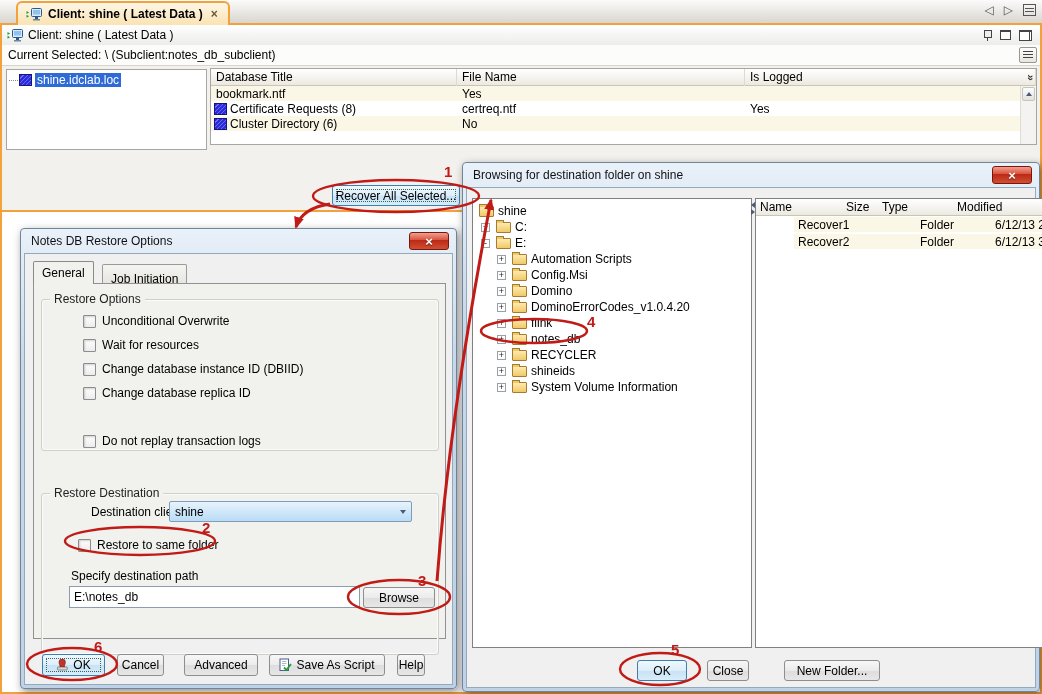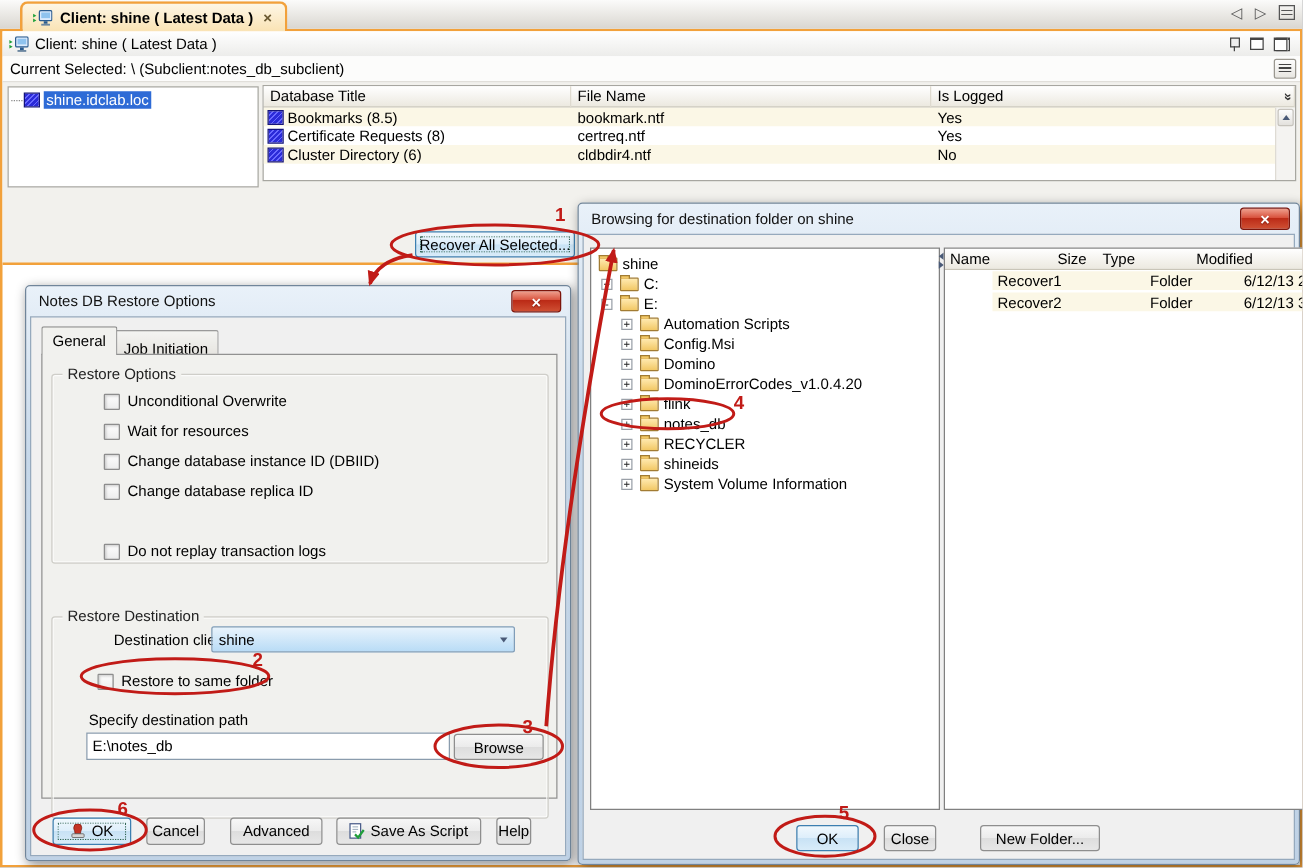--- a/index.html
+++ b/index.html
@@ -82,21 +82,21 @@
   .dlg-title { height:24px; line-height:24px; padding-left:10px; font-size:12px; color:#111; }
   .xbtn { position:absolute; right:7px; top:3px; width:40px; height:18px; border:1px solid #7c150b; border-radius:3px;
           background:linear-gradient(#efa08e,#d8513c 45%,#bb2a16 46%,#cf4f33); color:#fff; font-weight:bold; font-size:13px;
           display:flex; align-items:center; justify-content:center; line-height:1; text-shadow:0 1px 1px #7c150b; }
   .dlg-body { position:absolute; left:3px; right:3px; top:24px; bottom:3px; background:#f0f0f0; border:1px solid #95a9bd; }
 
   #notesdlg { left:20px; top:228px; width:437px; height:461px; }
   .dtab { position:absolute; font-size:12px; padding:0 8px; display:flex; align-items:center; }
   .dtab.active { left:8px; top:7px; height:23px; background:#f1f1ee; border:1px solid #8a8a8a; border-bottom:none;
                  border-radius:2px 2px 0 0; z-index:2; }
-  .dtab.idle { left:65px; top:10px; height:28px; background:linear-gradient(#f4f4f2,#e0ded8); border:1px solid #9a9a9a;
+  .dtab.idle { left:77px; top:10px; height:28px; background:linear-gradient(#f4f4f2,#e0ded8); border:1px solid #9a9a9a;
                border-bottom:none; border-radius:2px 2px 0 0; }
   .tabpanel { position:absolute; left:8px; top:29px; width:413px; height:356px; border:1px solid #919191; background:#f1f1ee; }
 
   .grp { position:absolute; border:1px solid #cfcec9; border-radius:3px; box-shadow:inset 0 0 0 1px #fbfbfa; }
   .grp-label { position:absolute; top:-8px; left:8px; background:#f1f1ee; padding:0 4px; font-size:12px; color:#222; }
   .cbrow { position:absolute; display:flex; align-items:flex-end; gap:6px; }
   .cb { width:13px; height:13px; flex:none; background:linear-gradient(#fdfdfd,#ededed); border:1px solid #8d8d8d;
         border-radius:1px; box-shadow:inset 1px 1px 2px rgba(0,0,0,.18); }
   .lbl { font-size:12px; }
 
@@ -193,41 +193,36 @@
       <div class="tablepanel">
         <div class="thead">
           <span>Database Title</span>
           <span>File Name</span>
           <span>Is Logged</span>
           <span class="chevbtn" style="border:none;background:none;">
               <i class="rot90">»</i>
             </span>
         </div>
         <div class="trowm alt">
-          <span class="cell1">
-              <i class="nicon"></i>
-              <span>Bookmarks (8.5)</span>
-            </span>
           <span style="padding-left:5px">bookmark.ntf</span>
           <span style="padding-left:5px">Yes</span>
         </div>
         <div class="trowm">
           <span class="cell1">
               <i class="nicon"></i>
               <span>Certificate Requests (8)</span>
             </span>
           <span style="padding-left:5px">certreq.ntf</span>
           <span style="padding-left:5px">Yes</span>
         </div>
         <div class="trowm alt">
           <span class="cell1">
               <i class="nicon"></i>
               <span>Cluster Directory (6)</span>
             </span>
-          <span style="padding-left:5px">cldbdir4.ntf</span>
           <span style="padding-left:5px">No</span>
         </div>
         <div class="tscroll">
           <div class="sbtn">
               <i class="t-up"></i>
             </div>
         </div>
       </div>
 
       <button class="btn blue focusdots recoverbtn">

